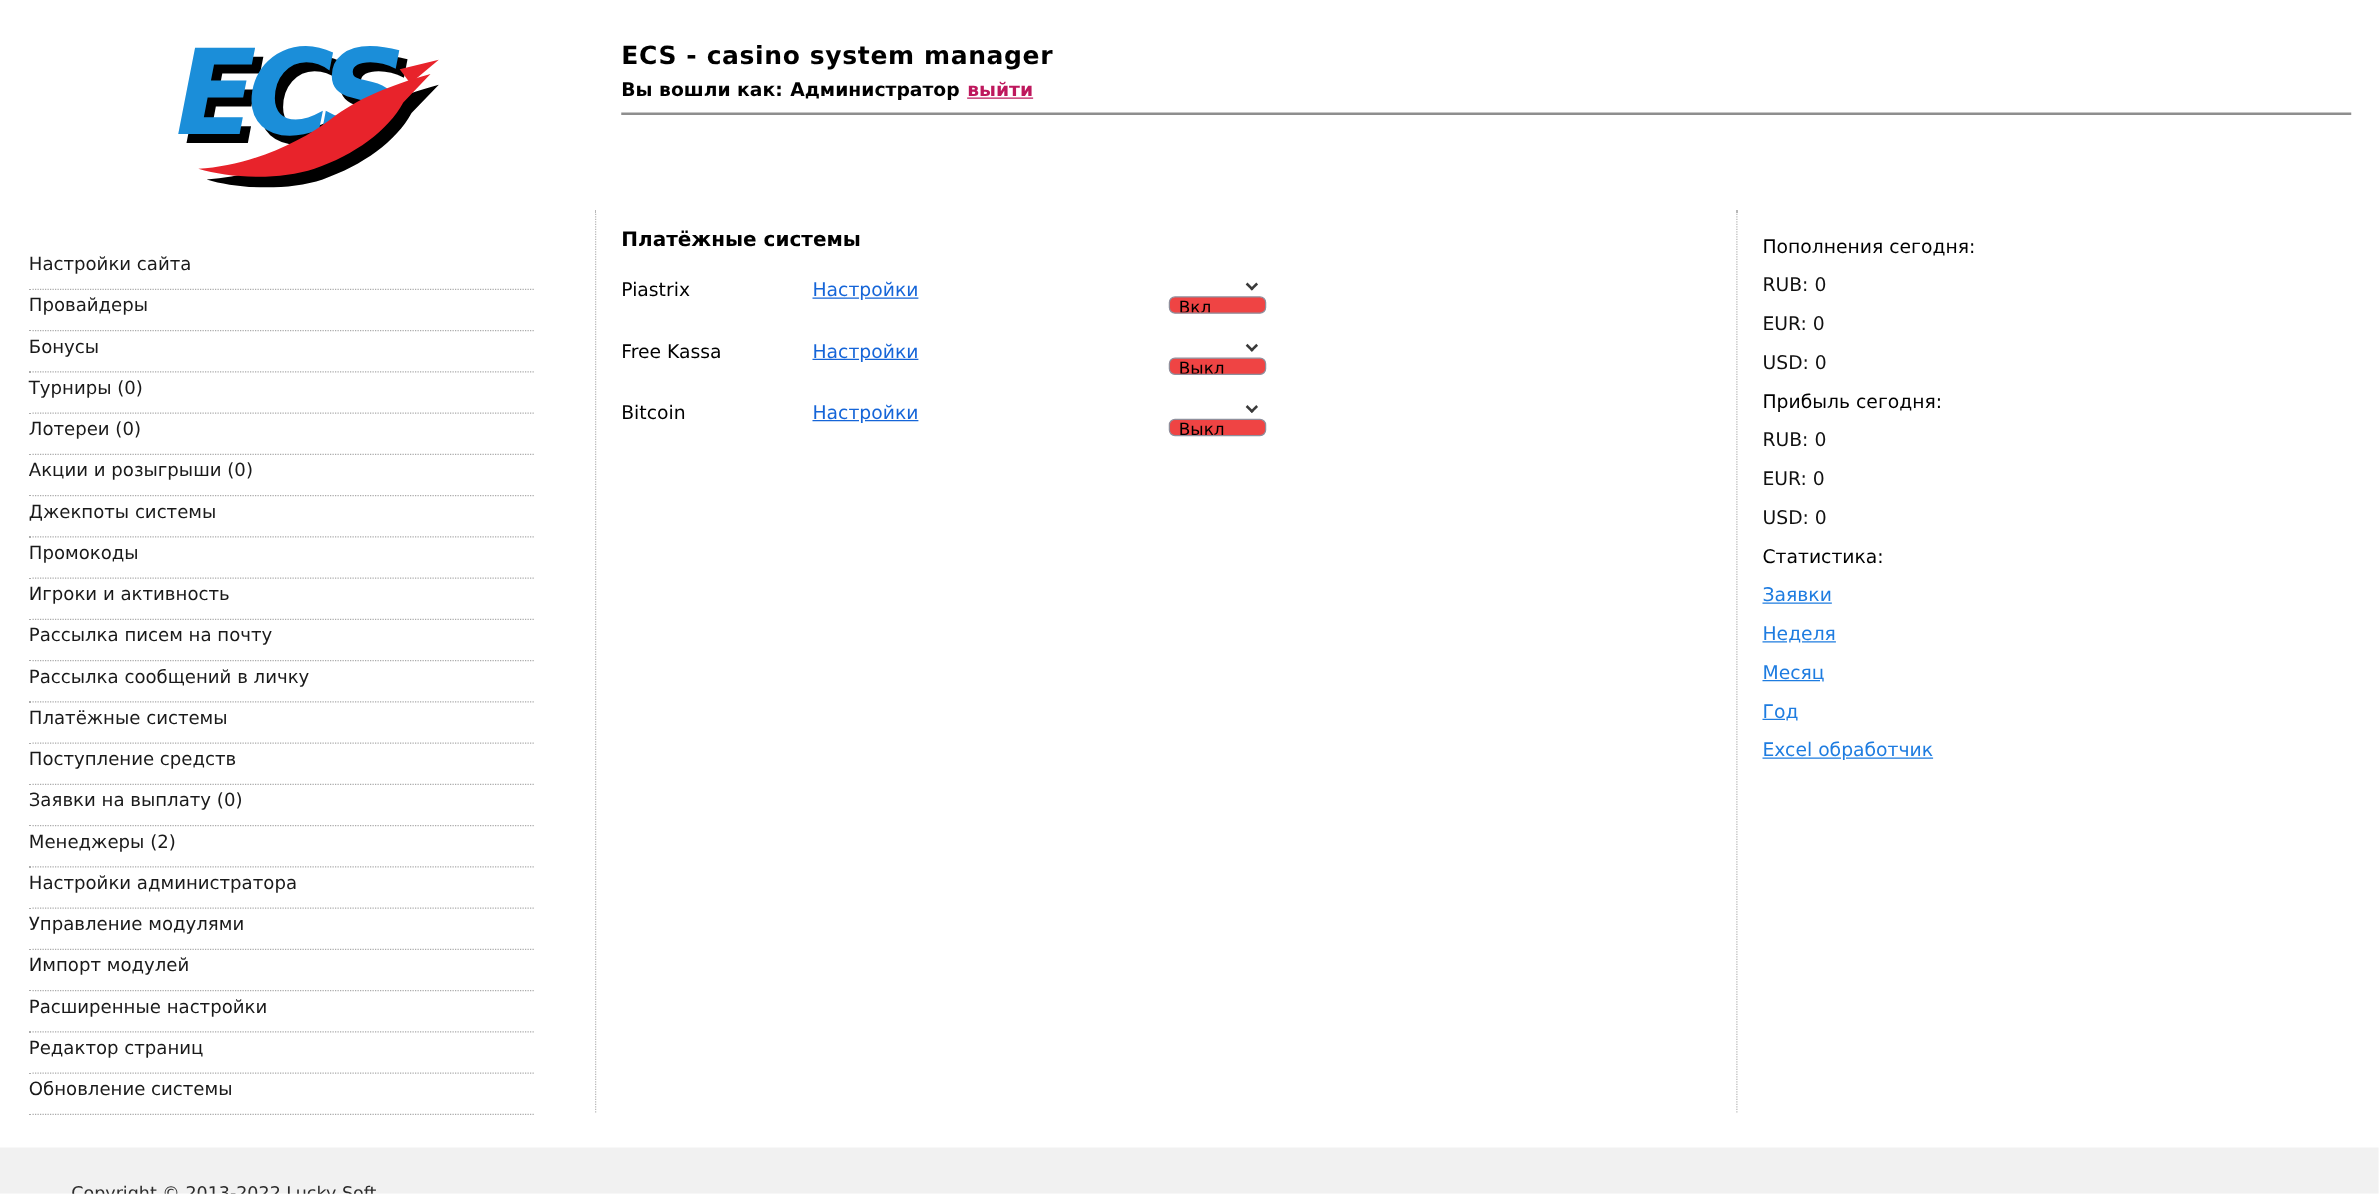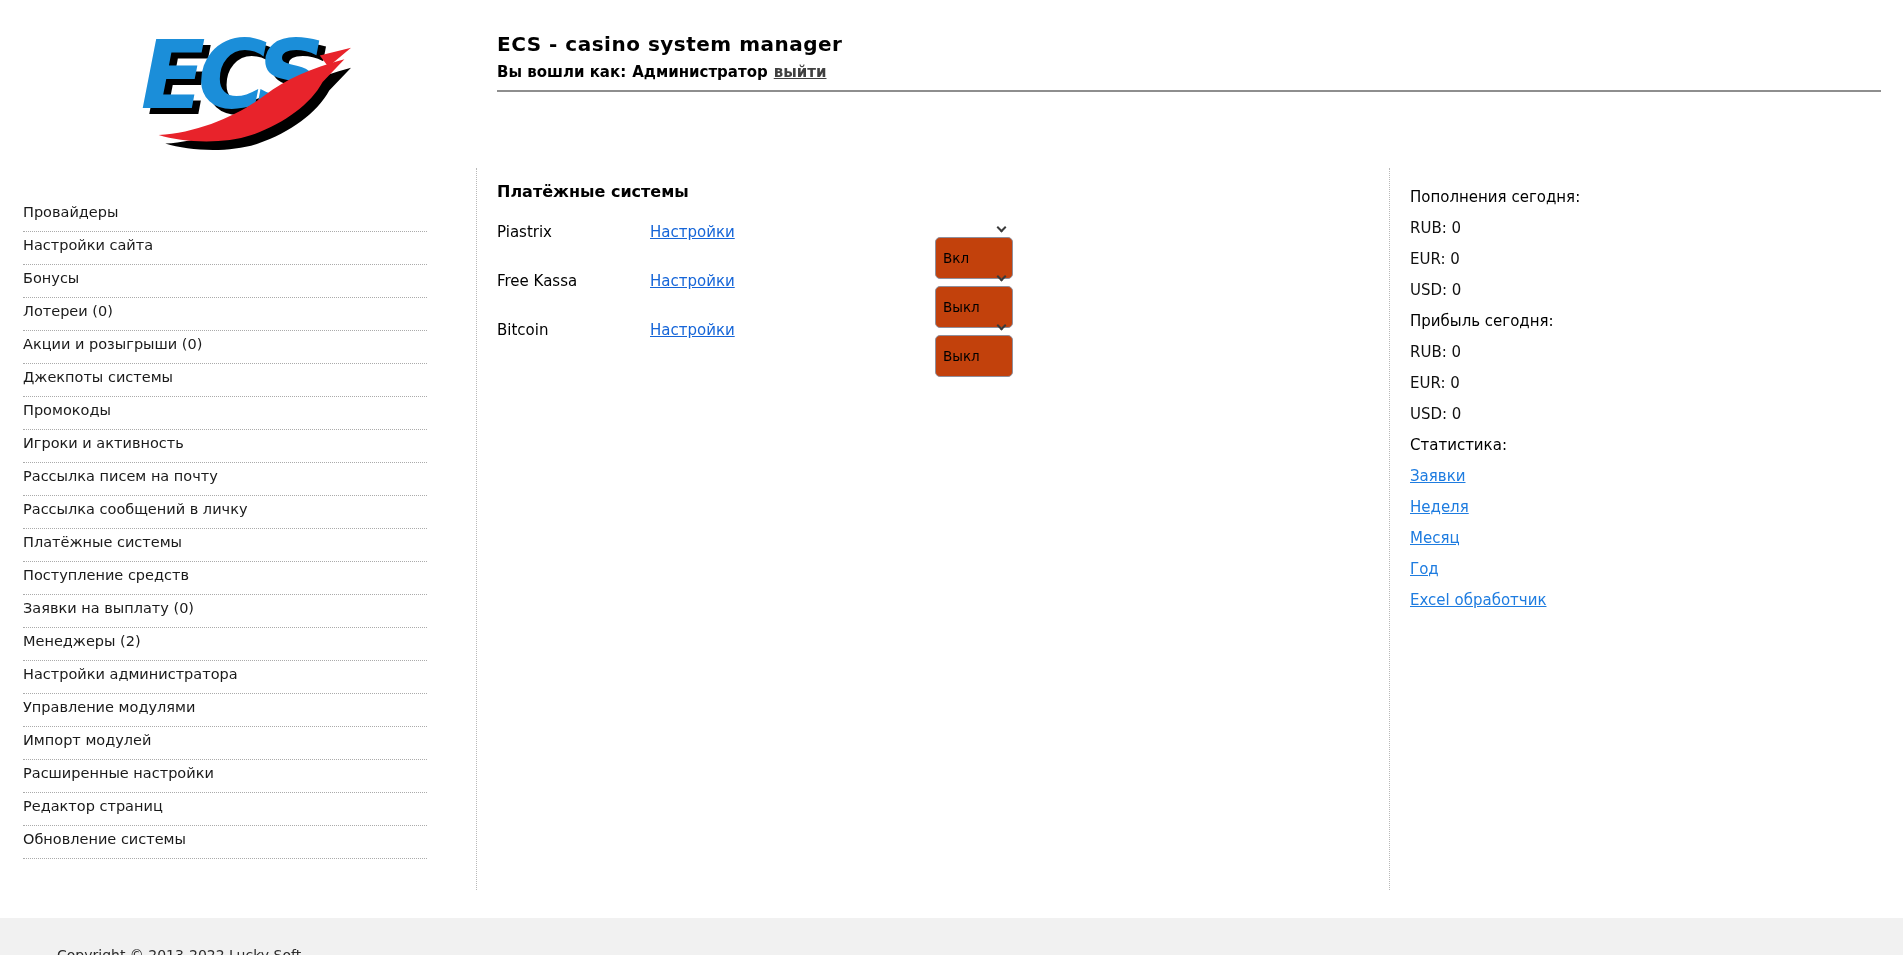--- a/index.html
+++ b/index.html
@@ -8,21 +8,21 @@
     width: 1903px; height: 955px; position: relative; overflow: hidden;
     font-family: "DejaVu Sans", sans-serif; color: #111;
   }
 
   
   .logo { position: absolute; left: 134px; top: 12px; width: 218px; height: 138px; }
   .header { position: absolute; left: 497px; top: 32px; width: 1384px; }
   .page-title { font-size: 20px; font-weight: bold; letter-spacing: 0.5px; color: #000; }
   .login-line { margin-top: 7px; font-size: 15px; font-weight: bold; color: #000; }
   .login-line span { margin-right: 6px; }
-  .logout-link { color: #404040; text-decoration: underline; cursor: pointer; }
+  .logout-link { color: #be185d; text-decoration: underline; cursor: pointer; }
   .header-rule { margin-top: 9px; border-top: 2px solid #8e8e8e; width: 100%; }
 
   
   .sidebar { position: absolute; left: 23px; top: 199px; width: 404px; }
   .sidebar-item {
     height: 33px; padding-top: 5px; font-size: 14.5px; color: #1a1a1a;
     border-bottom: 1px dotted #ababab; cursor: pointer; white-space: nowrap;
   }
 
   
@@ -36,23 +36,23 @@
   .pay-rows { margin-top: 12px; }
   .pay-row { position: relative; height: 49px; }
   .pay-name { position: absolute; left: 0; top: 10px; font-size: 15px; color: #000; }
   .pay-settings {
     position: absolute; left: 125px; top: 10px; font-size: 15px;
     color: #1565d8; text-decoration: underline; cursor: pointer; margin-left: 28px;
   }
   .select-wrap { position: absolute; left: 438px; top: 3px; display: inline-block; }
   .state-select {
     -webkit-appearance: none; appearance: none;
-    width: 78px; height: 42px; padding: 0 22px 0 7px;
+    width: 78px; height: 14px; padding: 0 22px 0 7px;
     font-family: "DejaVu Sans", sans-serif; font-size: 13.5px; color: #000;
-    background: #c2410c; border: 1px solid #8f8f9c; border-radius: 5px; cursor: pointer; margin-top: 21px;
+    background: #ef4444; border: 1px solid #8f8f9c; border-radius: 5px; cursor: pointer; margin-top: 21px;
   }
   .chevron {
     position: absolute; right: 8px; top: 8px; width: 7px; height: 7px;
     border-right: 2px solid #3a3a3a; border-bottom: 2px solid #3a3a3a;
     transform: rotate(45deg); pointer-events: none;
   }
 
   
   .stats { position: absolute; left: 1410px; top: 183px; width: 320px; }
   .stat-line { height: 31px; padding-top: 5px; font-size: 15px; color: #111; white-space: nowrap; }
@@ -80,23 +80,24 @@
 
 <div class="header">
   <div class="page-title">ECS - casino system manager</div>
   <div class="login-line">
     <span>Вы вошли как:</span><span>Администратор</span><a class="logout-link">выйти</a>
   </div>
   <div class="header-rule"></div>
 </div>
 
 <div class="sidebar">
+  <div class="sidebar-item">Настройки сайта</div>
   <div class="sidebar-item">Провайдеры</div>
-  <div class="sidebar-item">Настройки сайта</div>
   <div class="sidebar-item">Бонусы</div>
+  <div class="sidebar-item">Турниры (0)</div>
   <div class="sidebar-item">Лотереи (0)</div>
   <div class="sidebar-item">Акции и розыгрыши (0)</div>
   <div class="sidebar-item">Джекпоты системы</div>
   <div class="sidebar-item">Промокоды</div>
   <div class="sidebar-item">Игроки и активность</div>
   <div class="sidebar-item">Рассылка писем на почту</div>
   <div class="sidebar-item">Рассылка сообщений в личку</div>
   <div class="sidebar-item">Платёжные системы</div>
   <div class="sidebar-item">Поступление средств</div>
   <div class="sidebar-item">Заявки на выплату (0)</div>

